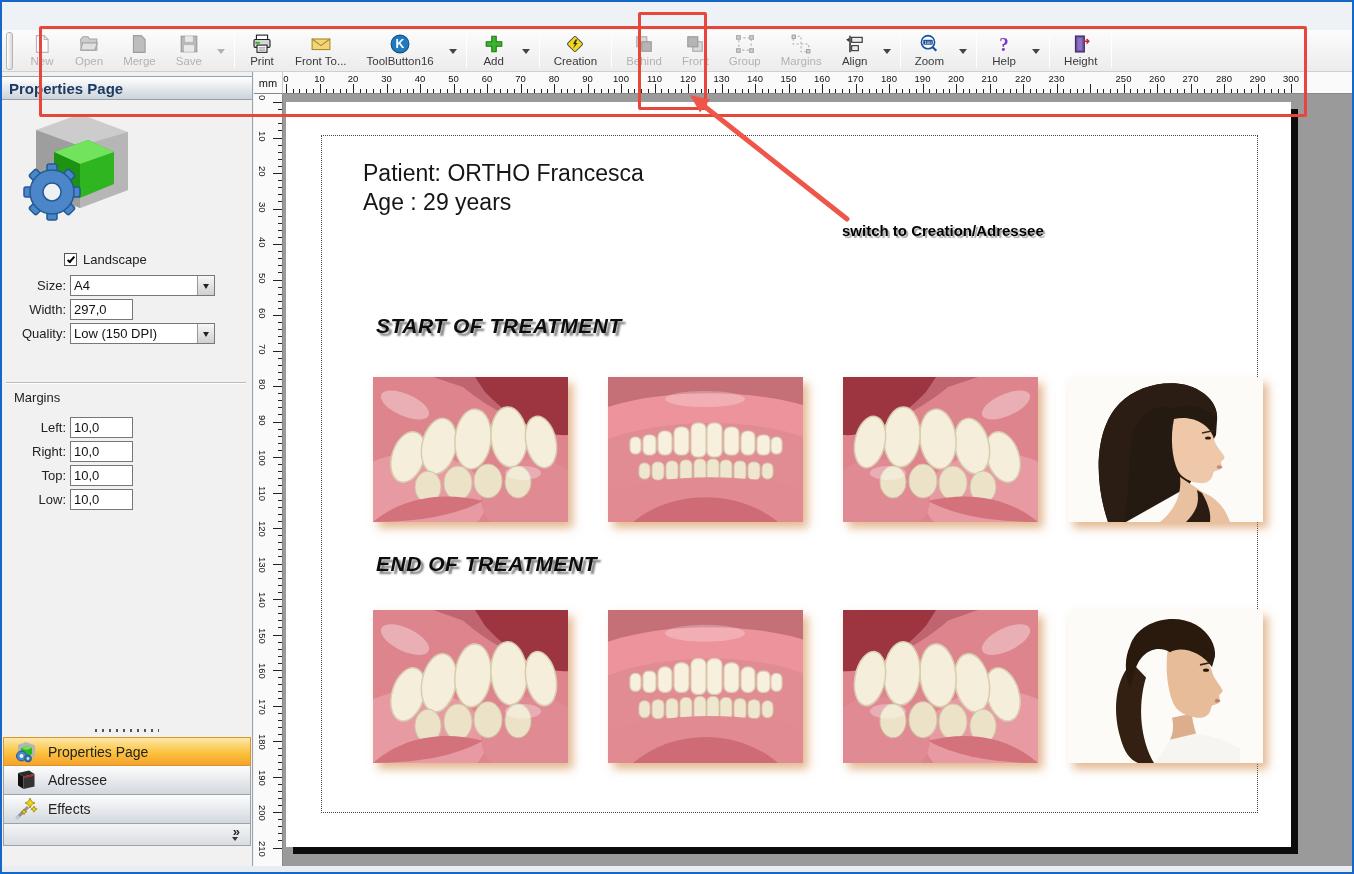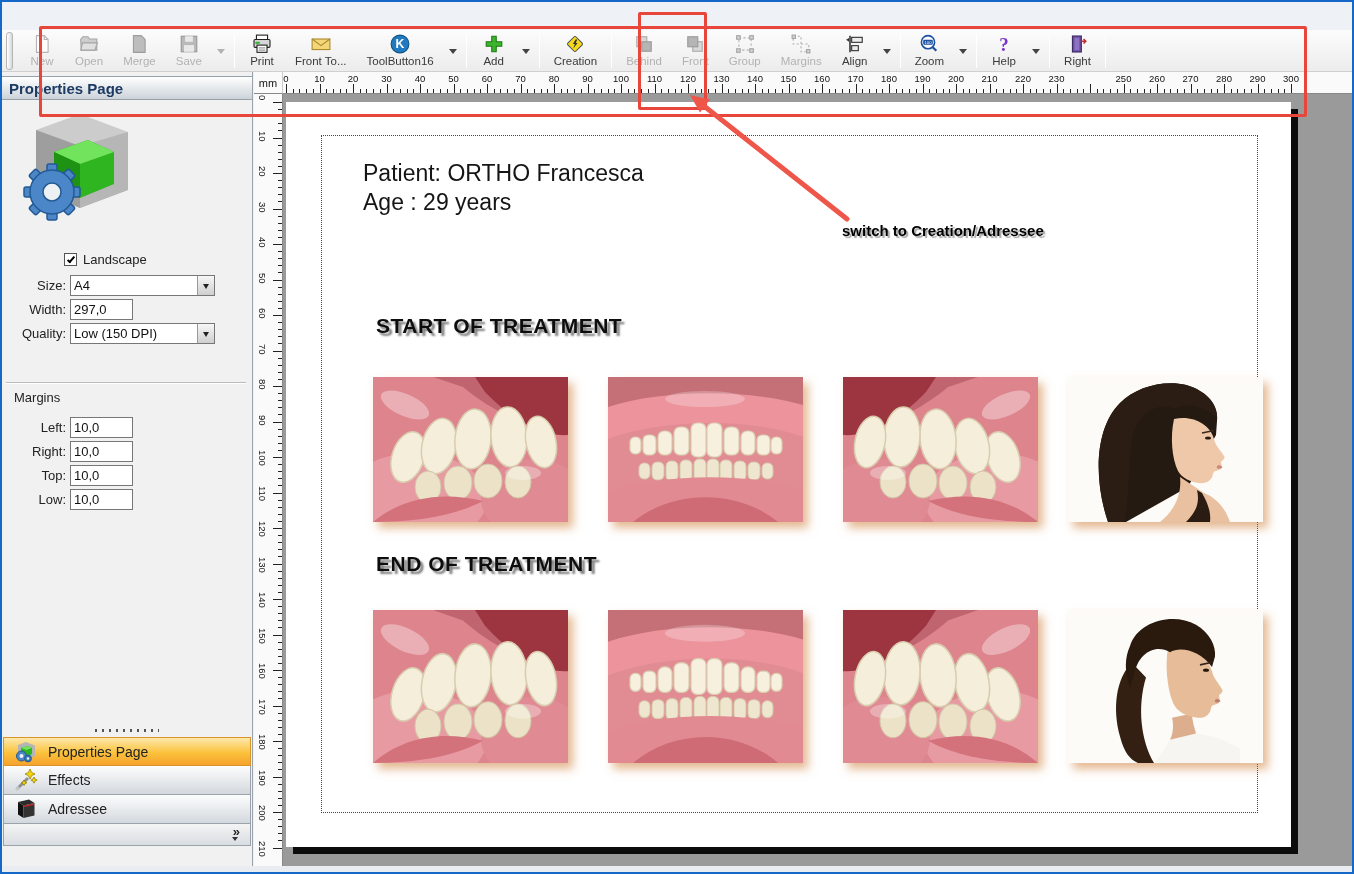--- a/index.html
+++ b/index.html
@@ -71,21 +71,21 @@
   .htick.big{height:9px;}
   .v-ruler{position:absolute;left:0;top:22px;width:29px;bottom:0;background:#fafafa;border-right:1px solid #888;overflow:hidden;}
   .vnum{position:absolute;left:3px;writing-mode:vertical-rl;font-size:9.5px;color:#111;}
   .vtick{position:absolute;right:0;height:1px;background:#222;width:4px;}
   .vtick.big{width:9px;}
   .canvas{position:absolute;left:29px;top:22px;right:0;bottom:0;background:#9a9a9a;overflow:hidden;}
   .pageDoc{position:absolute;left:3px;top:8px;width:1005px;height:745px;background:#fff;box-shadow:7px 7px 0 0 #0c0c0c;}
   .margin-box{position:absolute;left:35px;top:33px;width:937px;height:678px;border:1px dotted #444;}
   .patient{position:absolute;left:77px;top:58px;font-size:23px;color:#151515;}
   .age{position:absolute;left:77px;top:87px;font-size:23px;color:#151515;}
-  .sec-title{position:absolute;left:90px;font-size:21px;font-weight:bold;color:#0d0d0d;letter-spacing:.5px;text-shadow:3px 3px 2px rgba(115,115,115,.9);}
+  .sec-title{position:absolute;left:90px;font-size:21px;font-weight:bold;font-style:italic;color:#0d0d0d;letter-spacing:.5px;text-shadow:3px 3px 2px rgba(115,115,115,.9);}
   .s1{top:212px;} .s2{top:450px;}
   .photo-row{position:absolute;left:0;right:0;}
   .r1{top:275px;height:145px;} .r2{top:508px;height:153px;}
   .photo{position:absolute;top:0;height:100%;width:195px;background:#fff;box-shadow:5px 6px 9px rgba(205,125,55,.55);}
   .photo svg{width:100%;height:100%;display:block;}
   
   .ann-rect{position:absolute;border:3px solid #e8463a;border-radius:2px;pointer-events:none;z-index:60;}
   .ann-big{left:37px;top:24px;width:1268px;height:91px;}
   .ann-small{left:636px;top:10px;width:69px;height:98px;}
   .ann-arrow{position:absolute;left:0;top:0;width:1354px;height:874px;pointer-events:none;z-index:61;}
@@ -314,21 +314,21 @@
         <div class="tb-sep"></div>
         <div class="tb-group">
           <div class="tb-btn">
             <div class="tb-ic">
               <svg viewBox="0 0 18 18">
                 <rect x="4" y="1.8" width="8" height="14.4" fill="#6b4fa0" stroke="#3d2b66"></rect>
                 <rect x="5.8" y="3.4" width="4.4" height="11.2" fill="#8d72c3"></rect>
                 <path d="M11.5 6.5h4.5m-2-2l2 2-2 2" stroke="#c03030" stroke-width="1.4" fill="none"></path>
               </svg>
             </div>
-            <div class="tb-lab">Right</div>
+            <div class="tb-lab">Height</div>
           </div>
         </div>
         <div class="tb-sep"></div>
       </div>
   </div>
 
   <div class="sidebar">
     <div class="sb-header">
       <span>Properties Page</span>
     </div>
@@ -416,39 +416,39 @@
                 <path d="M7 8 L13 6 L18 8 L12.5 10 Z" fill="#72e35c"></path>
                 <circle cx="7.5" cy="16" r="5" fill="#4a86c8" stroke="#235a94"></circle>
                 <circle cx="7.5" cy="16" r="2" fill="#eef1f4"></circle>
                 <circle cx="14" cy="18.5" r="3.4" fill="#3a76b8" stroke="#235a94"></circle>
                 <circle cx="14" cy="18.5" r="1.3" fill="#eef1f4"></circle>
               </svg></span>
             <span class="nav-lab">Properties Page</span>
           </div>
           <div class="nav-item">
             <span class="nv-ic"><svg viewBox="0 0 24 24">
+                <path d="M4 5 L15 2.5 L20.5 6 L9.5 8.5 Z" fill="#2b2b2b"></path>
+                <path d="M4 5 L9.5 8.5 L9.5 21 L4 17.5 Z" fill="#111"></path>
+                <path d="M9.5 8.5 L20.5 6 L20.5 18.5 L9.5 21 Z" fill="#333"></path>
+                <path d="M10.2 8.7 L19.8 6.5 L19.8 7.9 L10.2 10.1 Z" fill="#d42222"></path>
+              </svg></span>
+            <span class="nav-lab">Adressee</span>
+          </div>
+          <div class="nav-item">
+            <span class="nv-ic"><svg viewBox="0 0 24 24">
                 <path d="M3 21 L14 10" stroke="#909090" stroke-width="3"></path>
                 <path d="M2 22 L5 19" stroke="#c8c8c8" stroke-width="3"></path>
                 <text x="15" y="9" font-size="11" fill="#f2d androgen50f" text-anchor="middle"></text>
                 <g fill="#f2d50f" stroke="#9a8300" stroke-width=".8">
                   <path d="M16 1 l1.6 3.4 3.4 1.6 -3.4 1.6 -1.6 3.4 -1.6-3.4 -3.4-1.6 3.4-1.6z"></path>
                   <path d="M21 9 l1 2.1 2.1 1 -2.1 1 -1 2.1 -1-2.1 -2.1-1 2.1-1z" transform="translate(-1,0)"></path>
                   <path d="M10 12 l.9 1.9 1.9.9 -1.9.9 -.9 1.9 -.9-1.9 -1.9-.9 1.9-.9z"></path>
                 </g>
               </svg></span>
             <span class="nav-lab">Effects</span>
-          </div>
-          <div class="nav-item">
-            <span class="nv-ic"><svg viewBox="0 0 24 24">
-                <path d="M4 5 L15 2.5 L20.5 6 L9.5 8.5 Z" fill="#2b2b2b"></path>
-                <path d="M4 5 L9.5 8.5 L9.5 21 L4 17.5 Z" fill="#111"></path>
-                <path d="M9.5 8.5 L20.5 6 L20.5 18.5 L9.5 21 Z" fill="#333"></path>
-                <path d="M10.2 8.7 L19.8 6.5 L19.8 7.9 L10.2 10.1 Z" fill="#d42222"></path>
-              </svg></span>
-            <span class="nav-lab">Adressee</span>
           </div>
         </div>
       <div class="nav-more">
         <span class="more-ic">»</span>
         <span class="more-caret"></span>
       </div>
     </div>
   </div>
 
   <div class="main">

